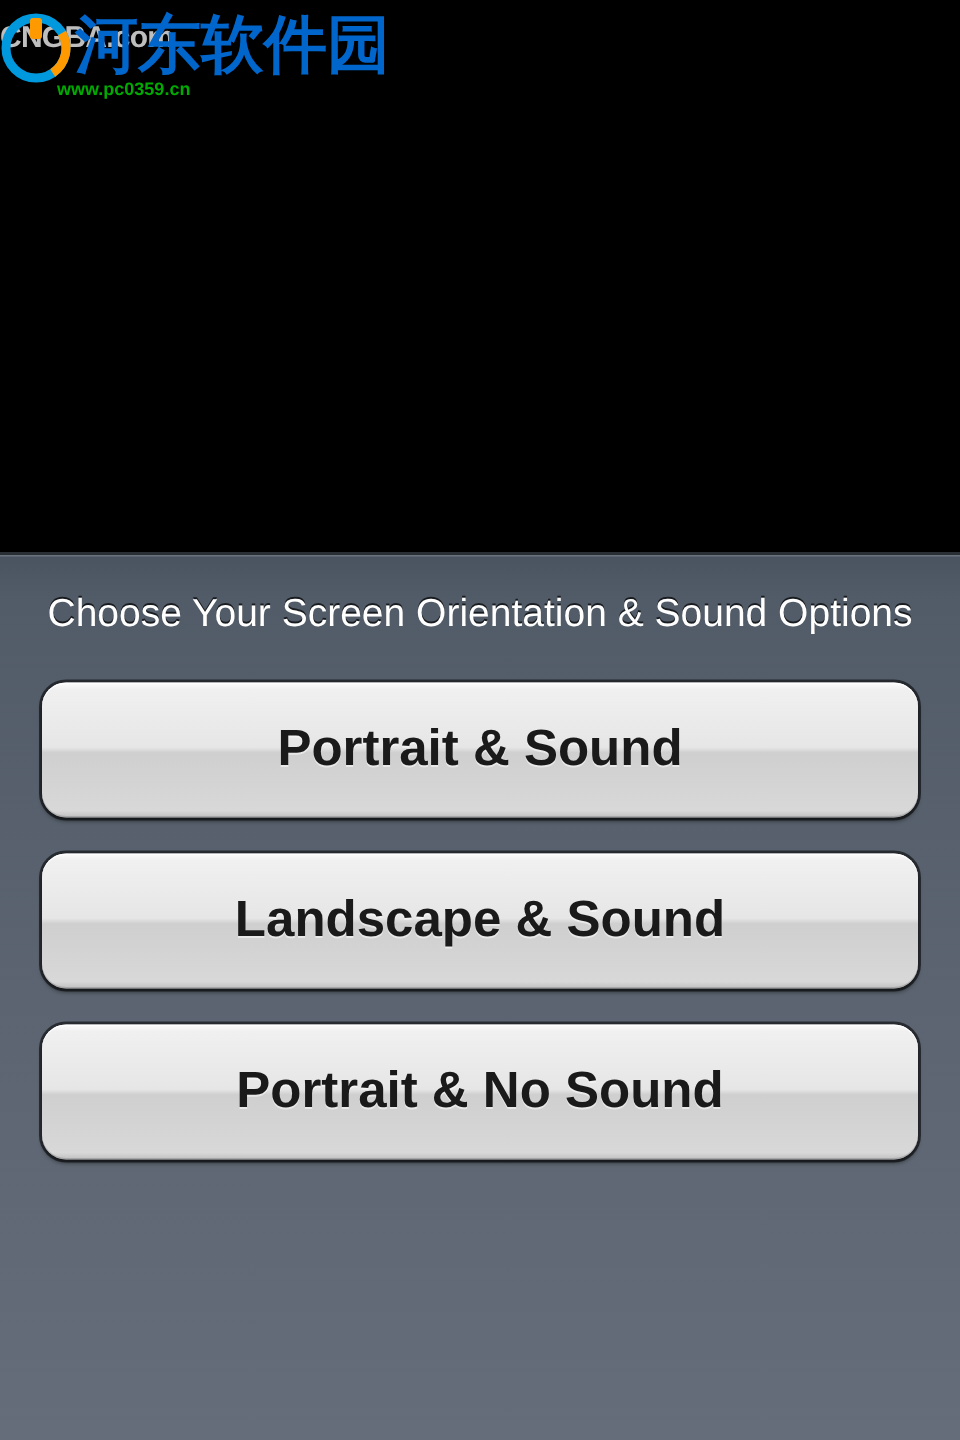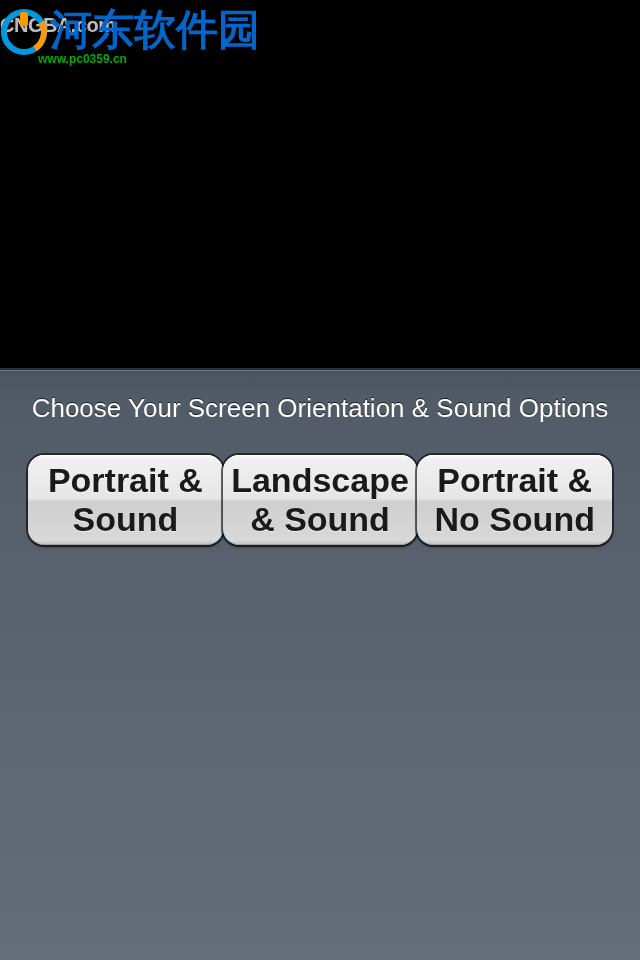--- a/index.html
+++ b/index.html
@@ -83,21 +83,22 @@
   font-size: 26px;
   text-align: center;
   text-shadow: 0 -1px 0 rgba(0,0,0,0.7);
   line-height: 1.25;
   margin-bottom: 30px;
   font-weight: 400;
 }
 
 .sheet-buttons {
   display: flex;
-  flex-direction: row;
+  flex-direction: column;
+  gap: 24px;
 }
 
 .sheet-button {
   width: 100%;
   height: 90px;
   border-radius: 16px;
   border: none;
   background:
     linear-gradient(to bottom,
       #fdfdfd 0%,

